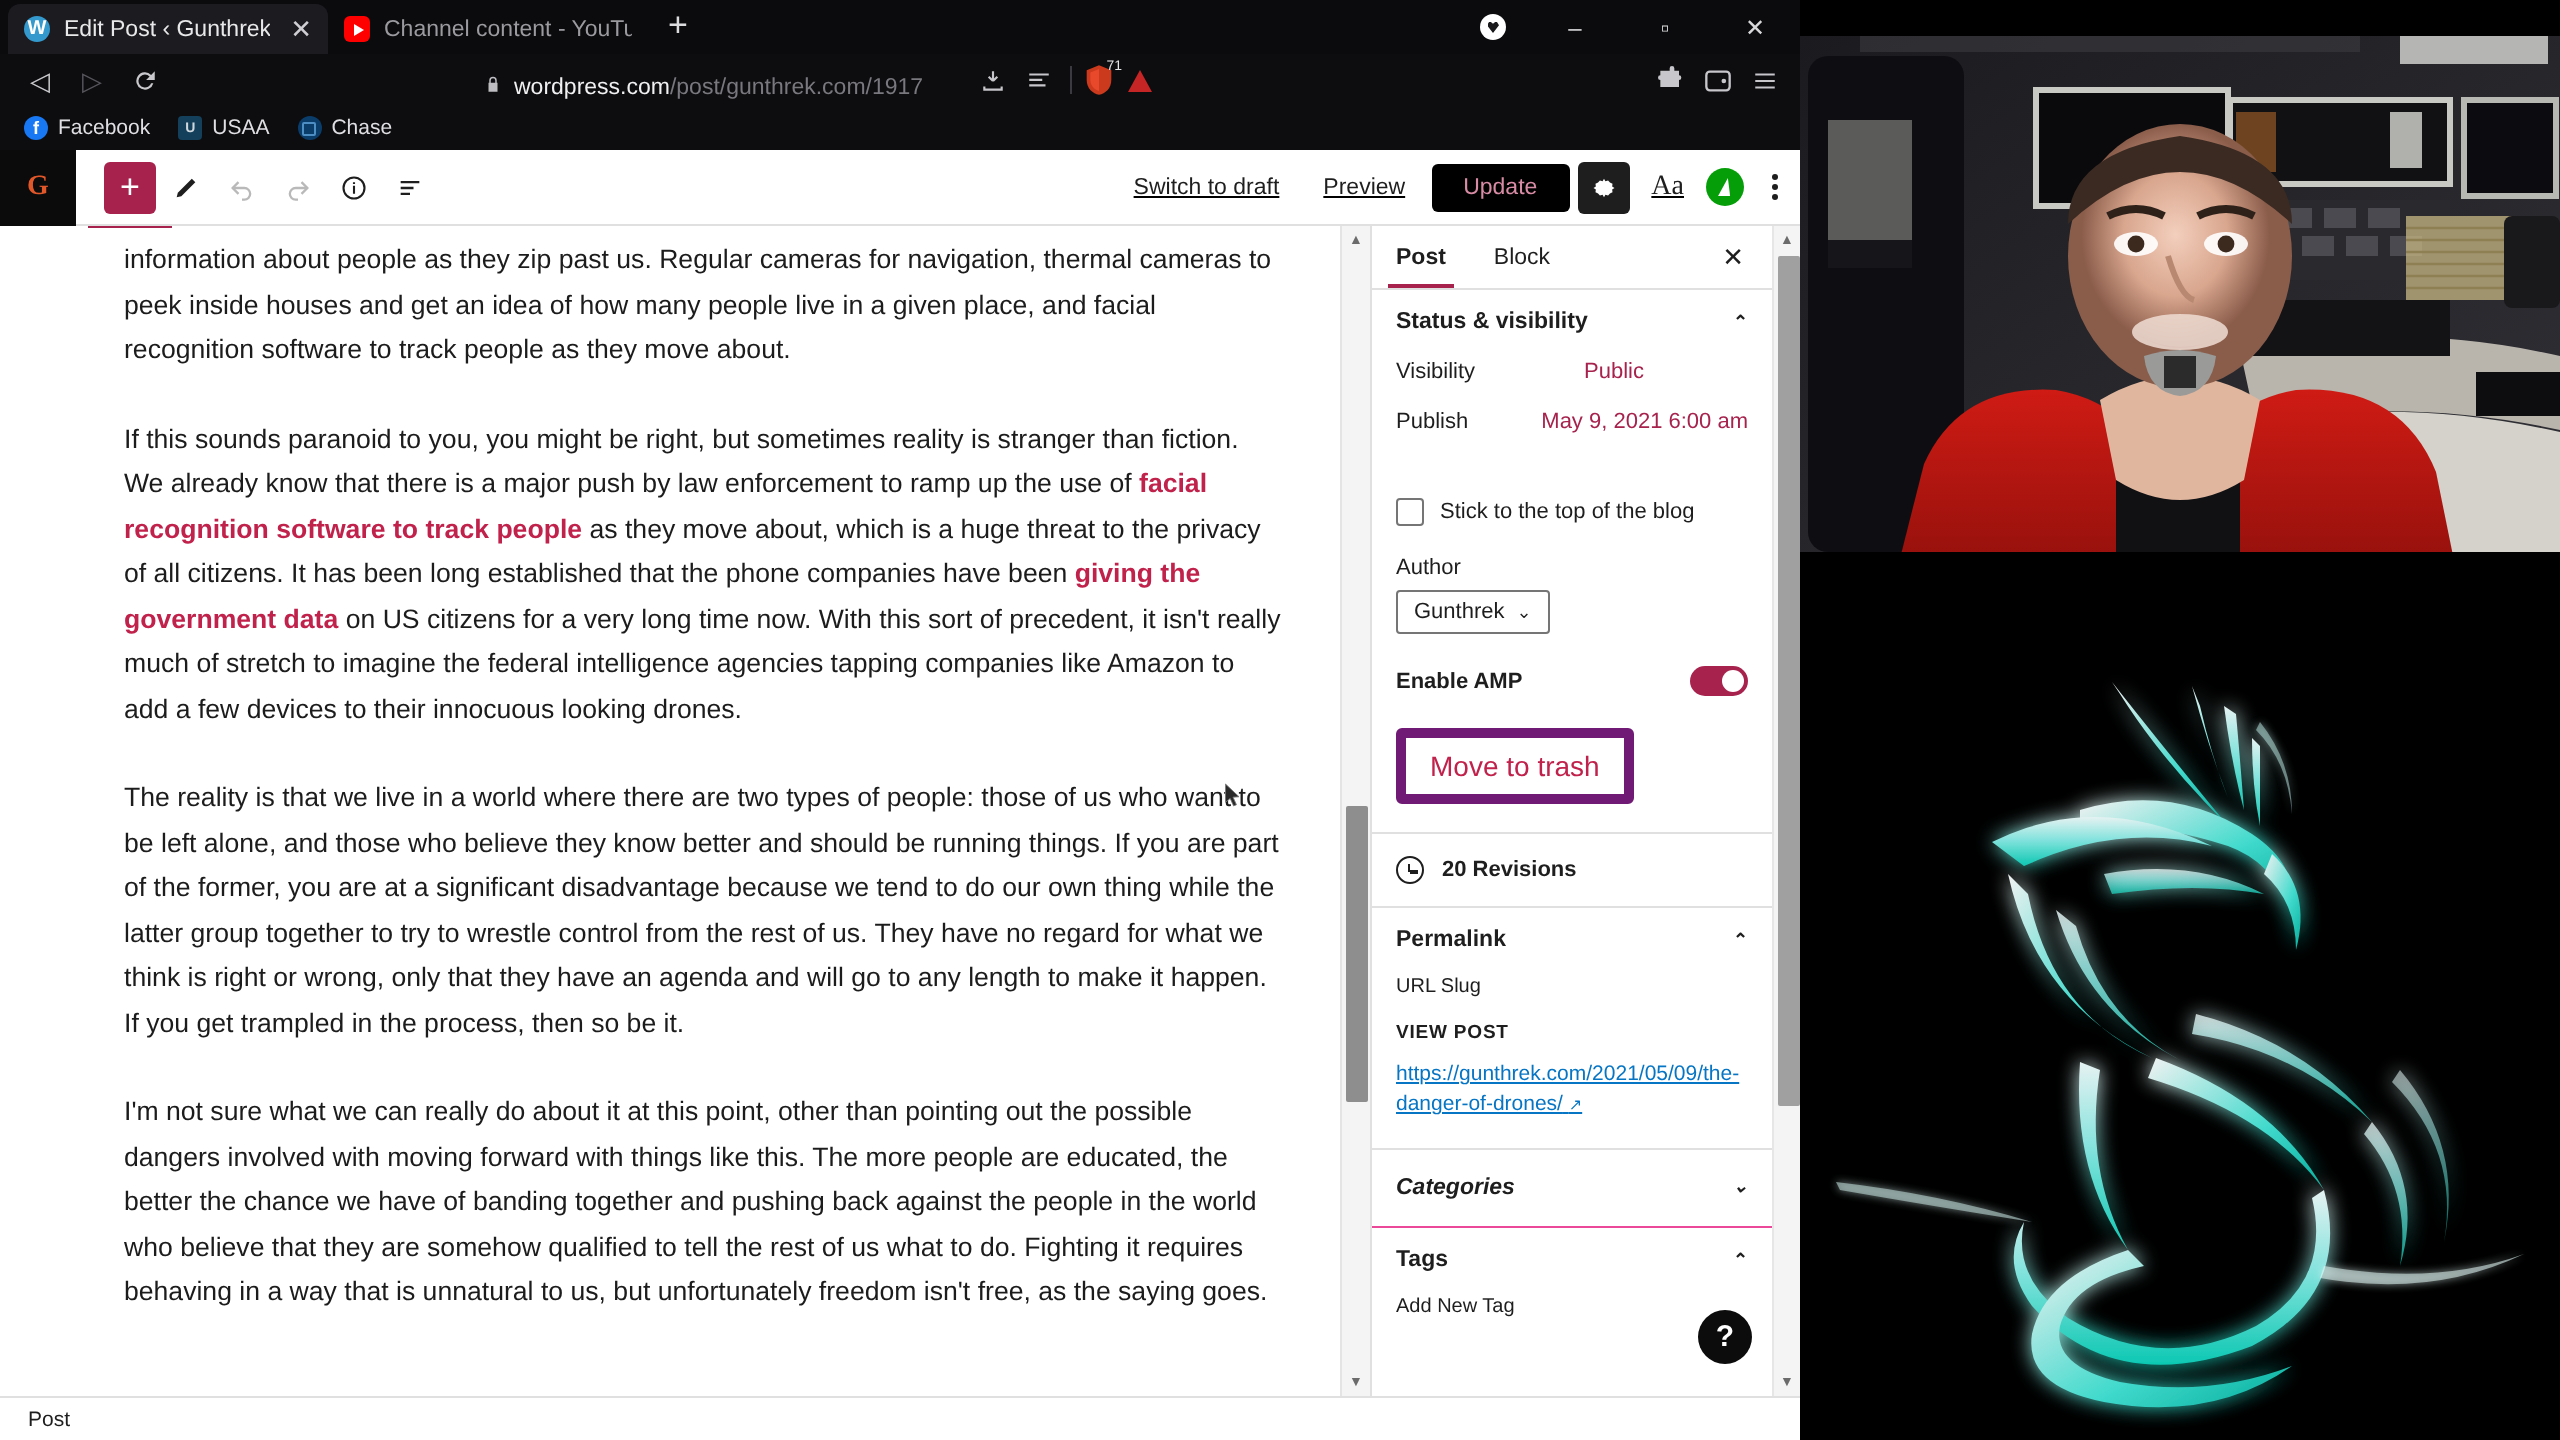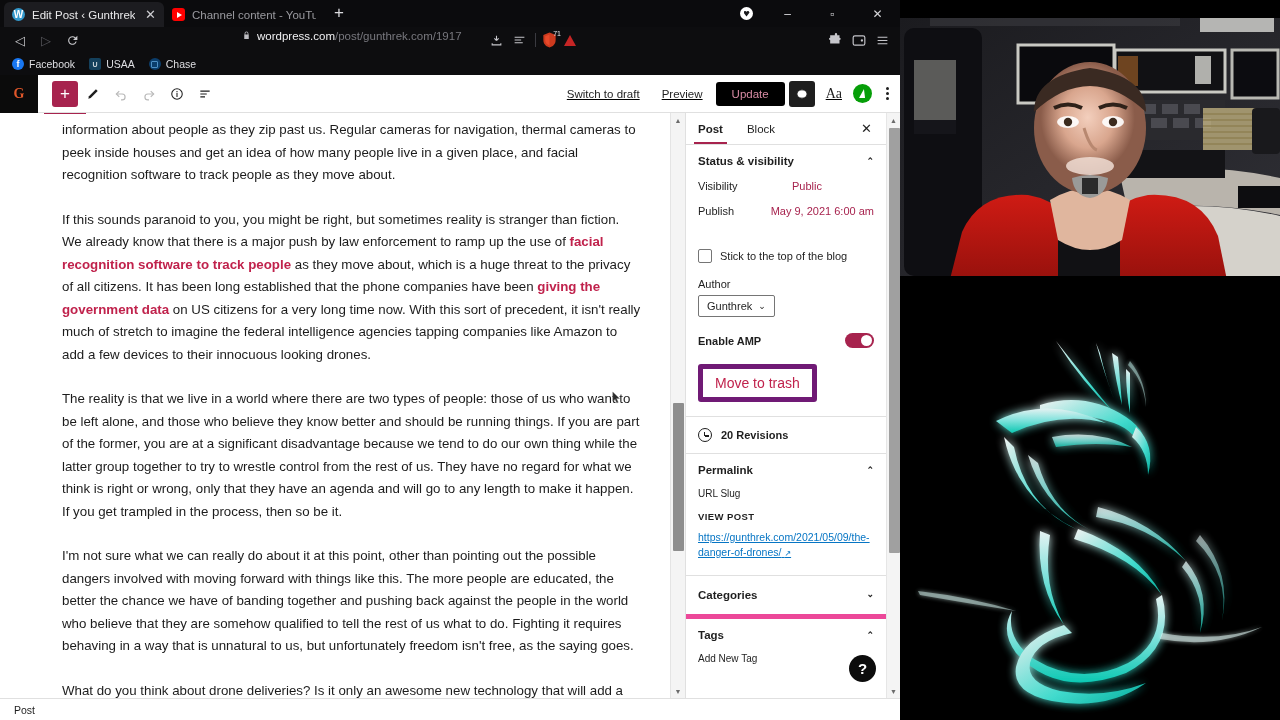--- a/index.html
+++ b/index.html
@@ -26,21 +26,21 @@
 
   .wincontrols { position:absolute; right:0; top:0; height:27px; display:flex; align-items:center; }
   .wc { width:45px; height:27px; display:flex; align-items:center; justify-content:center; color:#d8d8db; font-size:12px; }
   .brave-dot { width:13px; height:13px; border-radius:50%; background:#fff; display:flex; align-items:center; justify-content:center; margin-right:12px; }
   .brave-dot::after { content:""; width:6px; height:6px; background:#19191c; clip-path:polygon(50% 100%,0 35%,22% 0,50% 22%,78% 0,100% 35%); }
 
   
   .navbar { height:26px; display:flex; align-items:center; padding:0 8px; gap:2px; background:#0d0d0f; }
   .navbtn { width:24px; height:22px; display:flex; align-items:center; justify-content:center; color:#c9c9cd; font-size:13px; }
   .navbtn.dim { color:#55555b; }
-  .omnibox { flex:1; height:20px; margin:0 6px; display:flex; align-items:flex-start; gap:6px; font-size:11.5px; color:#e6e6e9; padding-left:4px; }
+  .omnibox { flex:1; height:20px; margin:0 6px; display:flex; align-items:flex-end; gap:6px; font-size:11.5px; color:#e6e6e9; padding-left:4px; }
   .lock { font-size:9px; color:#bdbdc2; }
   .url-host { color:#f0f0f2; }
   .url-path { color:#78787e; }
   .nav-right { display:flex; align-items:center; gap:3px; }
   .nav-ic { width:20px; height:20px; display:flex; align-items:center; justify-content:center; color:#c6c6cb; font-size:12px; }
   .vsep { width:1px; height:14px; background:#3a3a40; margin:0 3px; }
   .brave-shield { width:15px; height:16px; position:relative; }
   .brave-shield svg { display:block; }
   .shield-count { position:absolute; right:-4px; top:-2px; font-size:7px; color:#e7e7ea; }
   .tri { width:0; height:0; border-left:6px solid transparent; border-right:6px solid transparent; border-bottom:11px solid #c52525; }
@@ -115,21 +115,21 @@
   .clock { width:14px; height:14px; border:1.4px solid #1e1e1e; border-radius:50%; position:relative; }
   .clock::after { content:""; position:absolute; left:5px; top:2.5px; width:1.4px; height:4.5px; background:#1e1e1e; }
   .clock::before { content:""; position:absolute; left:5.5px; top:6.3px; width:4px; height:1.4px; background:#1e1e1e; }
   .slug-lbl { font-size:10px; color:#1e1e1e; margin-top:12px; }
   .slug-input { margin-top:6px; border:1px solid #757575; border-radius:2px; padding:5px 7px; font-size:11px; color:#1e1e1e; }
   .help-txt { font-size:10.5px; color:#1e1e1e; margin-top:8px; line-height:15px; }
   .a-link { color:#0675c4; text-decoration:underline; }
   .ext { font-size:8px; }
   .vp-lbl { font-size:9.5px; font-weight:bold; letter-spacing:.4px; color:#1e1e1e; margin-top:12px; }
   .vp-url { font-size:10.5px; color:#0675c4; text-decoration:underline; margin-top:8px; line-height:15px; word-break:break-all; }
-  .panel-simple { border-bottom:5px solid #ec4899; padding:13px 12px; display:flex; font-size:11.5px; font-weight:bold; color:#1e1e1e; }
+  .panel-simple { border-bottom:1px solid #ec4899; padding:13px 12px; display:flex; font-size:11.5px; font-weight:bold; color:#1e1e1e;font-style:italic; }
 
   .side-sb { position:absolute; top:0; right:0; width:14px; height:100%; background:#f4f4f4; border-left:1px solid #e6e6e6; }
   .help-fab { position:absolute; right:24px; bottom:16px; width:27px; height:27px; border-radius:50%; background:#0c0c0c; color:#fff; display:flex; align-items:center; justify-content:center; font-size:15px; font-weight:bold; }
 
   
   .wp-foot { position:absolute; left:0; bottom:0; width:100%; height:22px; border-top:1px solid #e0e0e0; display:flex; align-items:center; padding-left:14px; font-size:10.5px; color:#1e1e1e; background:#fff; }
 
   .cursor { position:absolute; left:612px; top:316px; width:9px; height:14px; z-index:60; }
 
   
@@ -304,23 +304,20 @@
               <span>information about people as they zip past us.  Regular cameras for navigation, thermal cameras to peek inside houses and get an idea of how many people live in a given place, and facial recognition software to track people as they move about.</span>
             </p>
             <p class="para">
               <span>If this sounds paranoid to you, you might be right, but sometimes reality is stranger than fiction.  We already know that there is a major push by law enforcement to ramp up the use of </span><span class="lnk">facial recognition software to track people</span><span> as they move about, which is a huge threat to the privacy of all citizens.  It has been long established that the phone companies have been </span><span class="lnk">giving the government data</span><span> on US citizens for a very long time now.  With this sort of precedent, it isn't really much of stretch to imagine the federal intelligence agencies tapping companies like Amazon to add a few devices to their innocuous looking drones.</span>
             </p>
             <p class="para">
               <span>The reality is that we live in a world where there are two types of people:  those of us who want to be left alone, and those who believe they know better and should be running things.  If you are part of the former, you are at a significant disadvantage because we tend to do our own thing while the latter group together to try to wrestle control from the rest of us.  They have no  regard for what we think is right or wrong, only that they have an agenda and will go to any length to make it happen.  If you get trampled in the process, then so be it.</span>
             </p>
             <p class="para">
               <span>I'm not sure what we can really do about it at this point, other than pointing out the possible dangers involved with moving forward with things like this.  The more people are educated, the better the chance we have of banding together and pushing back against the people in the world who believe that they are somehow qualified to tell the rest of us what to do.  Fighting it requires behaving in a way that is unnatural to us, but unfortunately freedom isn't free, as the saying goes.</span>
-            </p>
-            <p class="para">
-              <span>What do you think about drone deliveries?  Is it only an awesome new technology that will add a</span>
             </p>
           </div>
 
           <div class="sb">
             <div class="sb-arrow">▲</div>
             <div class="sb-thumb" style="top:290px;height:148px;"></div>
             <div class="sb-arrow" style="position:absolute;bottom:0;left:0;right:0;">▼</div>
           </div>
         </div>
 

